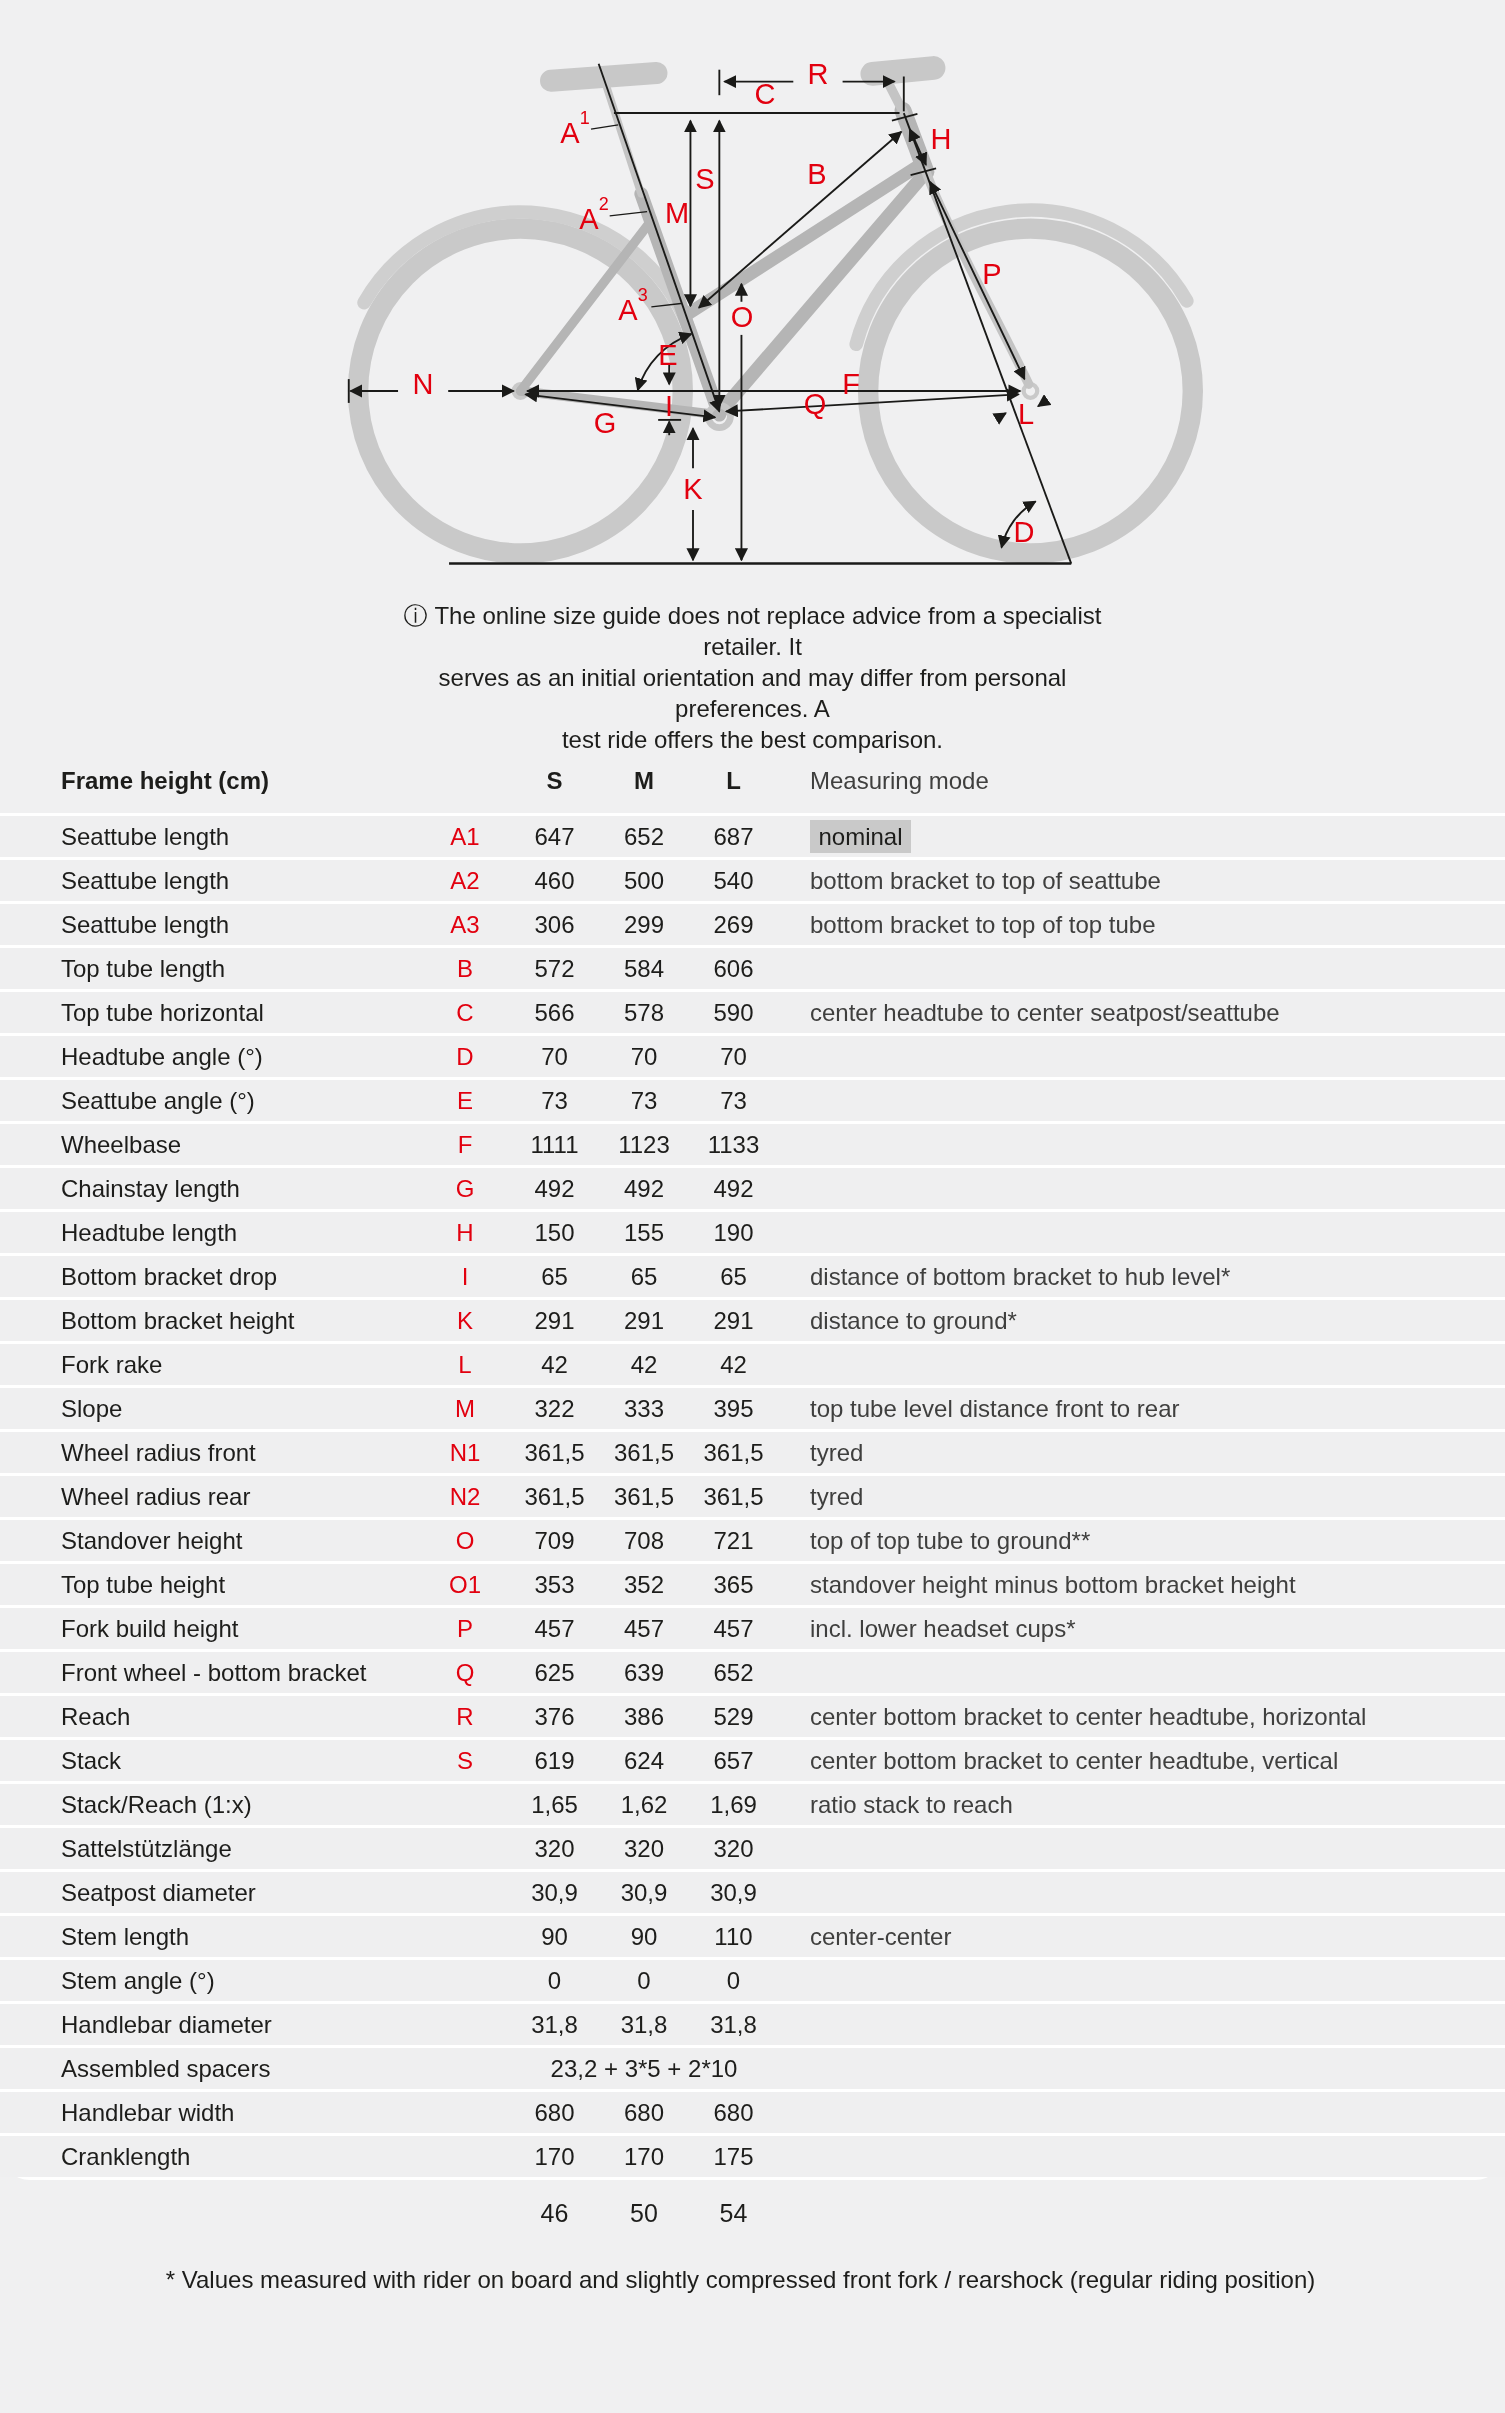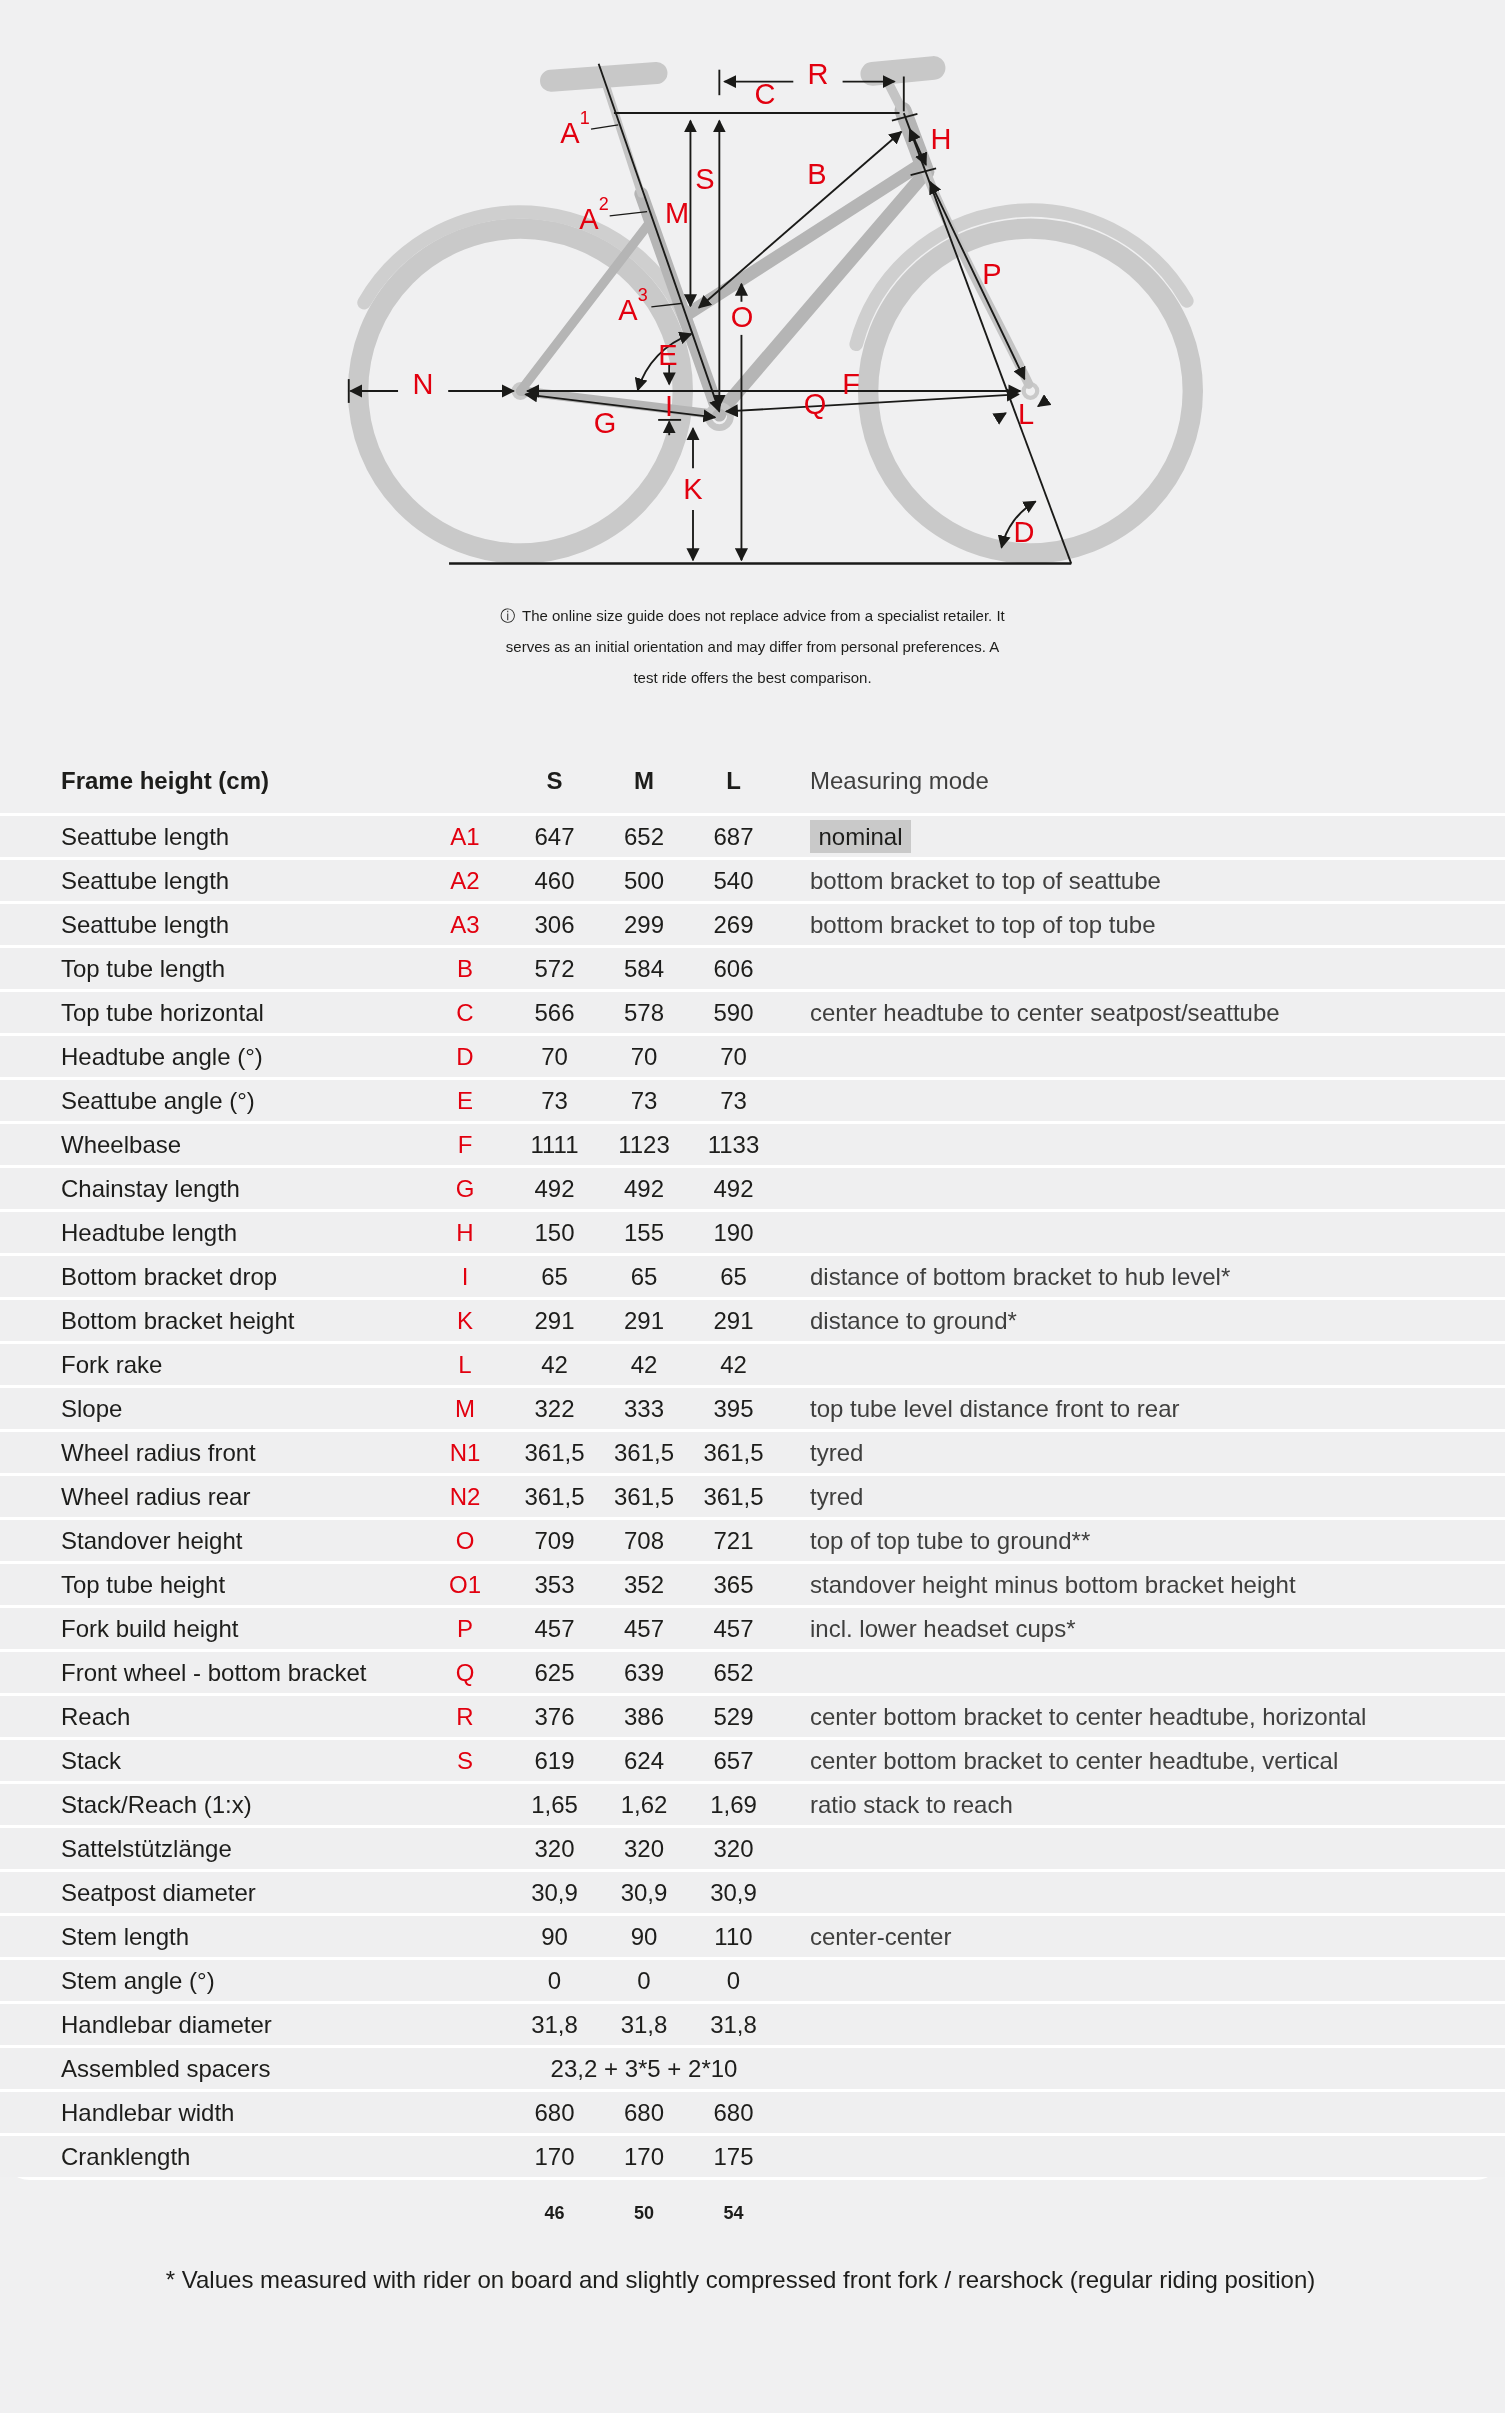--- a/index.html
+++ b/index.html
@@ -16,21 +16,21 @@
   .diagram svg { position: absolute; top: 0; left: 0; }
   .dlabels { position: absolute; top: 0; left: 0; width: 100%; height: 100%; }
   .dlabel {
     position: absolute; transform: translate(-50%,-50%);
     font-size: 29px; line-height: 1; color: #e2000f; white-space: nowrap;
   }
   .dlabel sup { font-size: 62%; position: relative; top: -0.5em; }
   
   .info {
     position: absolute; top: 600px; left: 370px; width: 765px;
-    text-align: center; font-size: 15px; line-height: 31px; color: #1d1d1b;
+    text-align: center; font-size: 24px; line-height: 31px; color: #1d1d1b;
   }
   .info .iline { display: block; }
   .info-icon { margin-right: 6.8px; }
   
   .gtable { position: absolute; top: 748px; left: 0; width: 1505px; }
   .thead, .trow, .tfoot {
     display: grid;
     grid-template-columns: 418px 94px 85px 94px 85px 1fr;
     align-items: center;
     font-size: 24px;
@@ -40,21 +40,21 @@
   .thead .c-sz { font-weight: bold; text-align: center; }
   .thead .c-mode { color: #3f3f3e; }
   .c-label { padding-left: 61px; color: #1d1d1b; }
   .c-letter { text-align: center; color: #e2000f; }
   .c-val { text-align: center; color: #1d1d1b; }
   .c-span { grid-column: 3 / 6; text-align: center; color: #1d1d1b; }
   .c-mode { padding-left: 34px; color: #3f3f3e; }
   .mode-text.hl { background: #c9c9c9; padding: 2.6px 8.5px 3.4px; color: #1d1d1b; }
   #rows { border-bottom: 3.4px solid #ffffff; border-radius: 30px; }
   .trow { height: 44px; border-top: 3.4px solid #ffffff; background: #efeff0; }
-  .tfoot { margin-top: 10.2px; height: 46px; font-weight: bold; font-size: 18px; }
+  .tfoot { margin-top: 10.2px; height: 46px; font-weight: normal; font-size: 25px; }
   
   .footnotes {
     position: absolute; top: 2266px; left: 0; width: 1505px;
     text-align: center; padding-right: 24px;
     font-size: 24px; color: #1d1d1b;
   }
   .footnotes p + p { margin-top: 25.5px; }
 </style>
 </head>
 <body>

